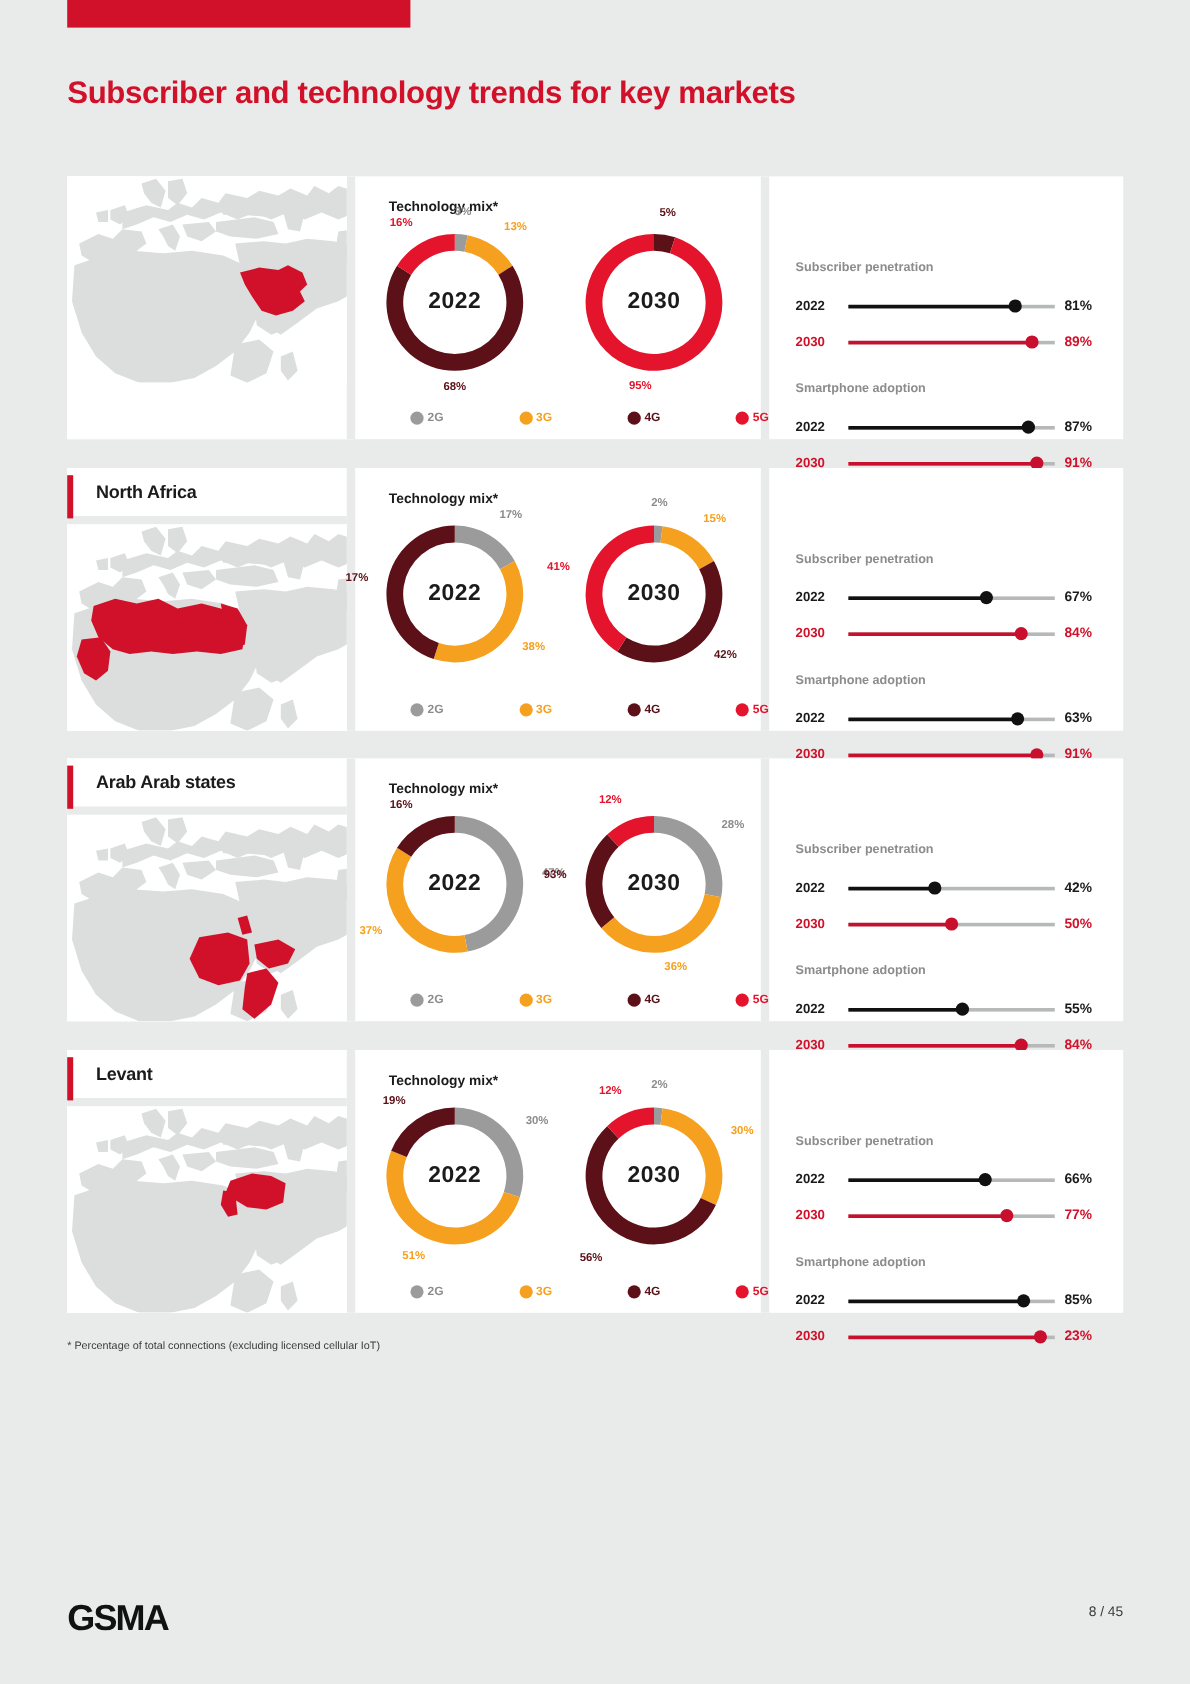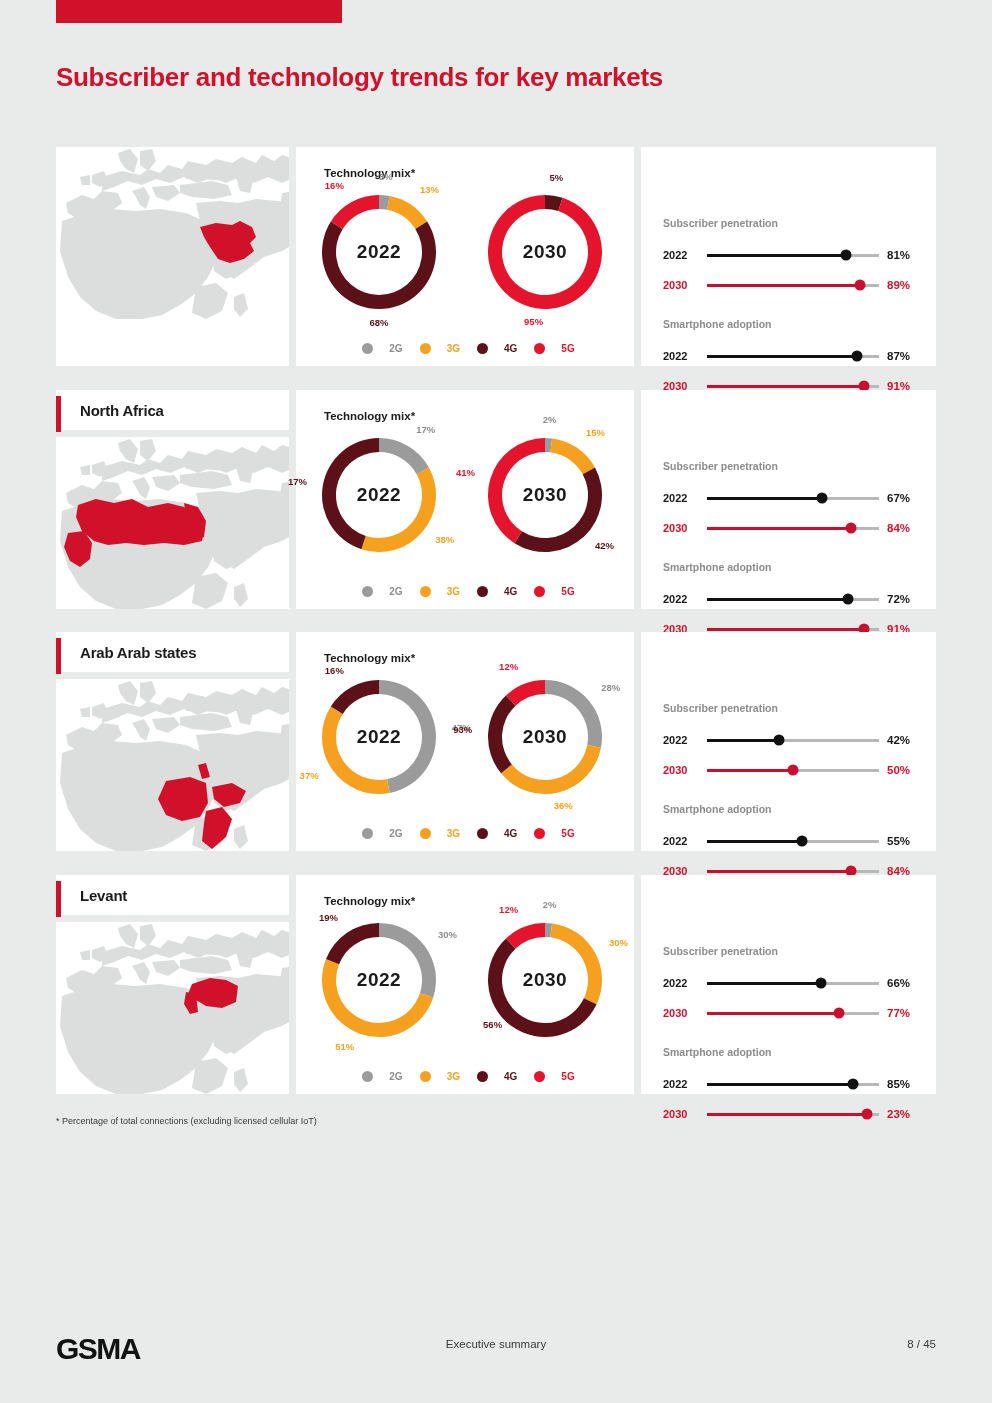--- a/index.html
+++ b/index.html
@@ -74,21 +74,21 @@
     position: absolute; left: 0; top: 0; width: 126px; height: 126px;
     display: flex; align-items: center; justify-content: center;
     font-size: 19px; font-weight: bold; color: #1b1b1b; letter-spacing: 0.5px;
   }
   .dlabel { position: absolute; font-size: 9.5px; font-weight: bold; white-space: nowrap; }
 
   .legend {
     position: absolute; left: 0; bottom: 12px; width: 345px;
     display: flex; justify-content: center; gap: 17px;
   }
-  .legend-item { display: flex; align-items: center; gap: 16px; }
+  .legend-item { display: flex; align-items: center; gap: 3px; padding-left: 46px; }
   .legend-dot { width: 11px; height: 11px; border-radius: 50%; display: block; }
   .legend-label { font-size: 10px; font-weight: bold; }
 
   
   .kpi-col { position: relative; flex: 1 1 auto; margin-top: 48px; }
   .kpi-group { position: absolute; left: 22px; width: 272px; }
   .kpi-group.g0 { top: 22px; }
   .kpi-group.g1 { top: 123px; }
   .kpi-heading {
     font-size: 10.5px; font-weight: bold; color: #8c8c8c; margin-bottom: 11px;
@@ -384,21 +384,21 @@
             </div>
           </div>
           <div class="kpi-group g1">
             <div class="kpi-heading">Smartphone adoption</div>
             <div class="kpi-row">
               <span class="kpi-year y2022">2022</span>
          <span class="kpi-track">
            <span class="kpi-fill" style="width:82%;background:#111111"></span>
            <span class="kpi-dot" style="left:82%;background:#111111"></span>
          </span>
-         <span class="kpi-val y2022">72%</span>
+         <span class="kpi-val y2022">63%</span>
             </div>
             <div class="kpi-row">
               <span class="kpi-year y2030">2030</span>
          <span class="kpi-track">
            <span class="kpi-fill" style="width:91%;background:#c8102e"></span>
            <span class="kpi-dot" style="left:91%;background:#c8102e"></span>
          </span>
          <span class="kpi-val y2030">91%</span>
             </div>
           </div>
@@ -607,21 +607,21 @@
             <div class="donut-wrap right">
               <svg viewBox="0 0 126 126" xmlns="http://www.w3.org/2000/svg">
                 <path d="M63.00,6.00 A57,57 0 0 1 70.14,6.45 L68.39,20.34 A43,43 0 0 0 63.00,20.00 Z" fill="#9b9b9b"></path>
                 <path d="M70.14,6.45 A57,57 0 0 1 114.58,87.27 L101.91,81.31 A43,43 0 0 0 68.39,20.34 Z" fill="#f5a01e"></path>
                 <path d="M114.58,87.27 A57,57 0 1 1 23.98,21.45 L33.56,31.65 A43,43 0 1 0 101.91,81.31 Z" fill="#5c1118"></path>
                 <path d="M23.98,21.45 A57,57 0 0 1 63.00,6.00 L63.00,20.00 A43,43 0 0 0 33.56,31.65 Z" fill="#e4142c"></path>
               </svg>
               <div class="donut-year">2030</div>
               <div class="dlabel" style="color: rgb(140, 140, 140); left: 67.5837px; top: -15.856px; transform: translate(-50%, -2px);">2%</div>
               <div class="dlabel" style="color: rgb(245, 160, 30); left: 126.97px; top: 21.832px; transform: translate(0px, -2px);">30%</div>
-              <div class="dlabel" style="color: rgb(92, 17, 24); left: 20.0917px; top: 104px; transform: translate(-100%, -2px);">56%</div>
+              <div class="dlabel" style="color: rgb(92, 17, 24); left: 20.0917px; top: 128px; transform: translate(-100%, -2px);">56%</div>
               <div class="dlabel" style="color: rgb(228, 20, 44); left: 36.1269px; top: -10.8737px; transform: translate(-100%, -2px);">12%</div>
             </div>
           </div>
           <div class="legend">
             <div class="legend-item">
               <span class="legend-dot" style="background:#9b9b9b"></span>
        <span class="legend-label" style="color:#8c8c8c">2G</span>
             </div>
             <div class="legend-item">
               <span class="legend-dot" style="background:#f5a01e"></span>
@@ -676,16 +676,15 @@
          <span class="kpi-val y2030">23%</span>
             </div>
           </div>
         </div>
       </div>
     </div>
 
   <div class="footnote">* Percentage of total connections (excluding licensed cellular IoT)</div>
 
   <div class="footer-logo">GSMA</div>
-  <div class="footer-center">Executive summary</div>
   <div class="footer-page">8 / 45</div>
 
 </div>
 
 </body></html>

